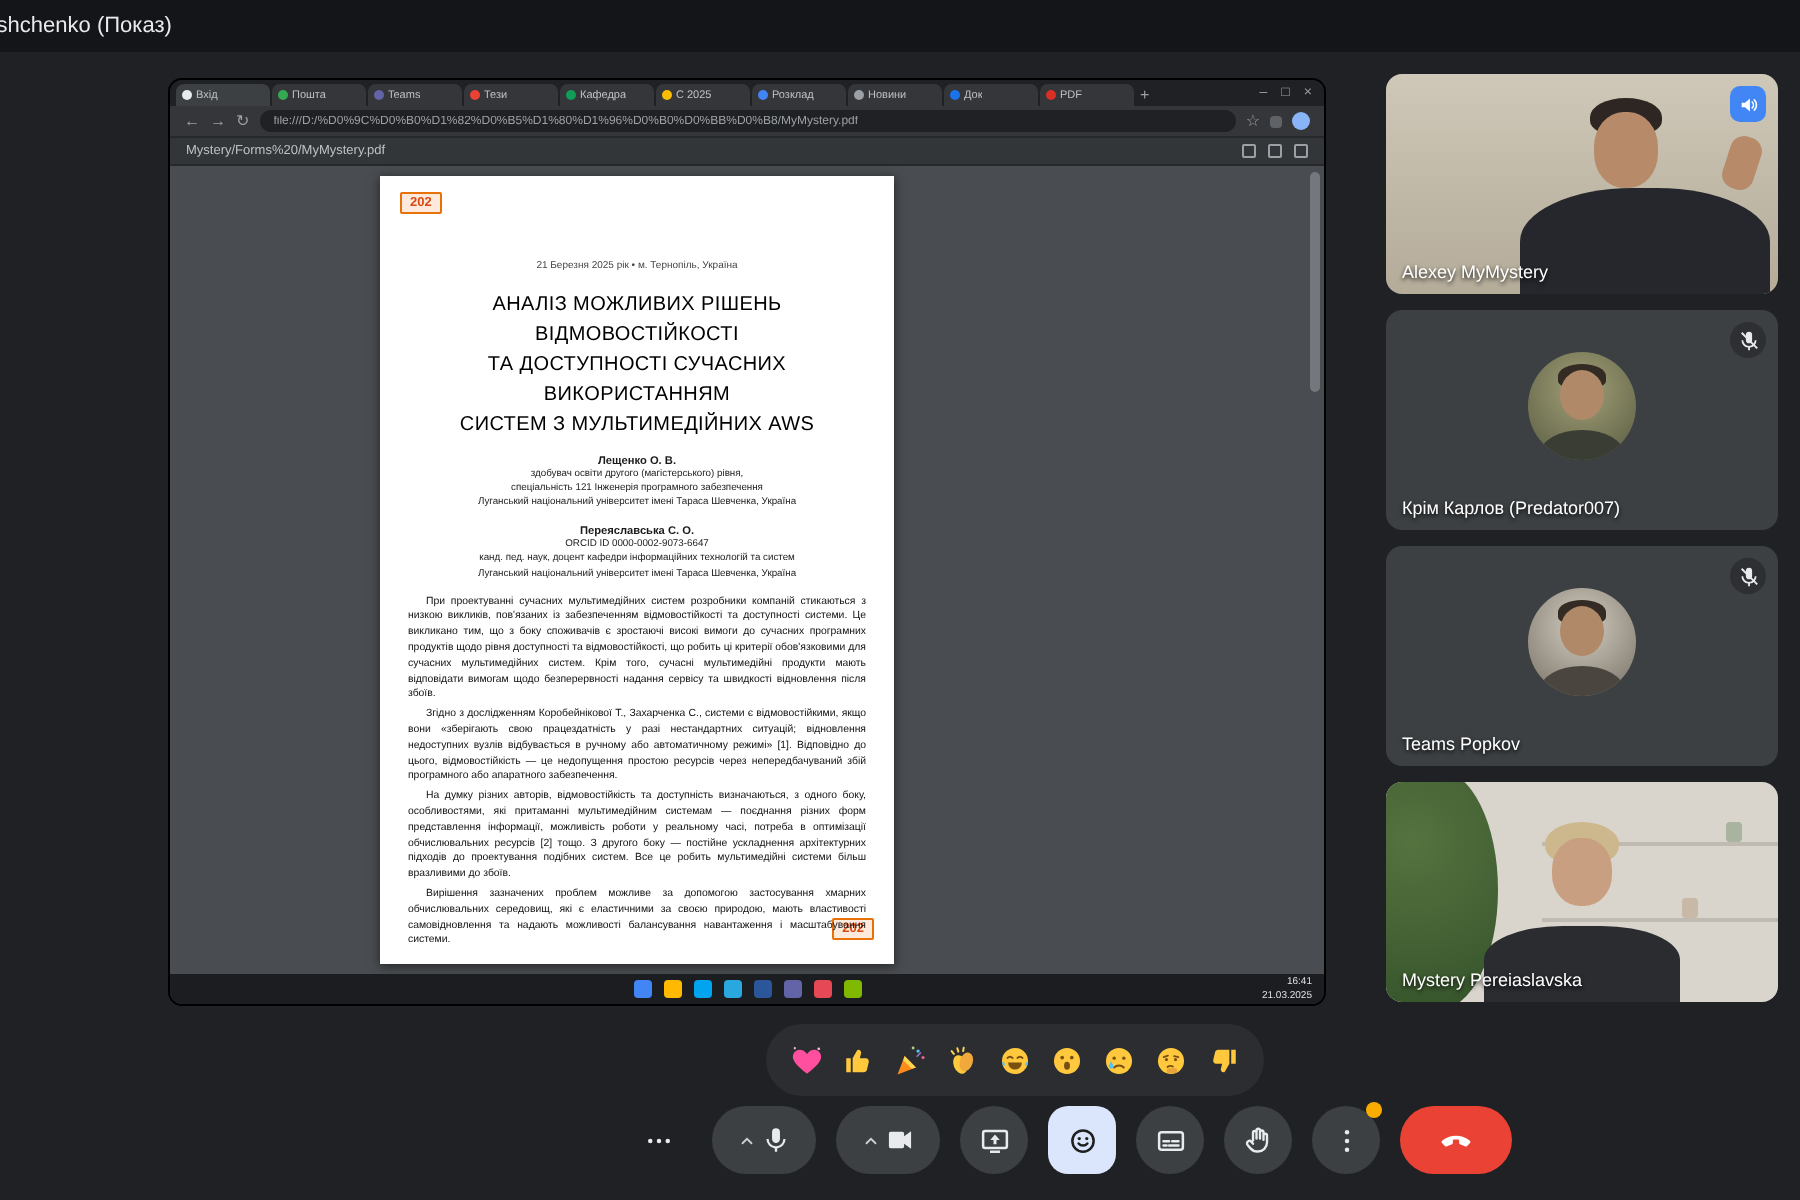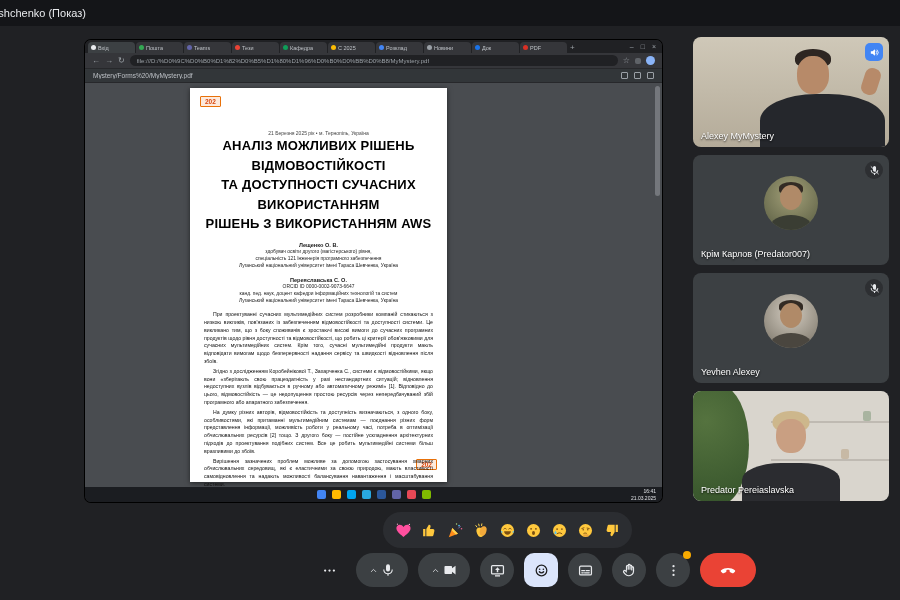--- a/index.html
+++ b/index.html
@@ -28,21 +28,21 @@
 .pdf-filename{font-size:6.5px;color:#bdc1c6;white-space:nowrap;overflow:hidden;text-overflow:ellipsis;max-width:300px}
 .pdfbar .spacer{flex:1}
 .pdficon{width:7px;height:7px;border:1px solid #9aa0a6;border-radius:1px;flex:none}
 .viewer{position:relative;height:404px;background:#494c50}
 .page{position:absolute;left:105px;top:5px;width:257px;height:394px;background:#fff;box-shadow:0 1px 5px rgba(0,0,0,.55);color:#1a1a1a}
 .badge{position:absolute;border:1px solid #e8710a;background:#fdeadd;color:#d9480f;font-size:6.5px;font-weight:bold;padding:1px 4px;border-radius:1px}
 .badge-top{left:10px;top:8px}
 .badge-bottom{right:10px;bottom:12px}
 .page-inner{position:absolute;inset:0;padding:28px 14px 0;text-align:center}
 .doc-header{font-size:5px;color:#444;margin-top:14px}
-.doc-title{font-weight:bold;font-size:13px;line-height:1.5;letter-spacing:.2px;color:#000}
+.doc-title{margin-top:9px;font-weight:normal;font-size:10px;line-height:1.5;letter-spacing:.2px;color:#000}
 .author-name{margin-top:8px;font-weight:bold;font-size:5.6px}
 .author-line{font-size:4.9px;line-height:1.45;color:#222}
 .doc-body{margin-top:7px;text-align:justify}
 .doc-body p{font-size:5.2px;line-height:1.5;text-indent:9px;color:#111;margin-bottom:2px}
 .vscroll{position:absolute;right:2px;top:3px;width:5px;height:110px;background:#74777c;border-radius:3px}
 
 .taskbar{position:relative;height:15px;background:#1b1d21;display:flex;align-items:center;justify-content:center;gap:6px}
 .tb-icon{width:9px;height:9px;border-radius:2px;flex:none}
 .clock{position:absolute;right:6px;top:1px;text-align:right;color:#dfe1e5;font-size:5px;line-height:1.3}
 
@@ -170,21 +170,21 @@
 
     <div class="viewer">
       <div class="page">
         <span class="badge badge-top">202</span>
         <span class="badge badge-bottom">202</span>
         <div class="page-inner">
           <div class="doc-header">21 Березня 2025 рік • м. Тернопіль, Україна</div>
           <div class="doc-title">
             <div>АНАЛІЗ МОЖЛИВИХ РІШЕНЬ ВІДМОВОСТІЙКОСТІ</div>
             <div>ТА ДОСТУПНОСТІ СУЧАСНИХ ВИКОРИСТАННЯМ</div>
-            <div>РІШЕНЬ З ВИКОРИСТАННЯМ AWS</div>
+            <div>СИСТЕМ З МУЛЬТИМЕДІЙНИХ AWS</div>
           </div>
           <div class="author-name">Лещенко О. В.</div>
           <div class="author-line">здобувач освіти другого (магістерського) рівня,</div>
           <div class="author-line">спеціальність 121 Інженерія програмного забезпечення</div>
           <div class="author-line">Луганський національний університет імені Тараса Шевченка, Україна</div>
           <div class="author-name">Переяславська С. О.</div>
           <div class="author-line">ORCID ID 0000-0002-9073-6647</div>
           <div class="author-line">канд. пед. наук, доцент кафедри інформаційних технологій та систем</div>
           <div class="author-line">Луганський національний університет імені Тараса Шевченка, Україна</div>
           <div class="doc-body">
@@ -252,35 +252,35 @@
         <div class="av-hair"></div>
         <div class="av-head"></div>
         <div class="av-body" style="background:#4a463f"></div>
       </div>
       <div class="badge-tr mute-badge">
         <svg viewBox="0 0 24 24">
             <path fill="#e8eaed" d="M12 14.5c1.9 0 3.4-1.5 3.4-3.4V5.4a3.4 3.4 0 0 0-6.8 0v5.7c0 1.9 1.5 3.4 3.4 3.4zm6.3-3.4a6.3 6.3 0 0 1-12.6 0H3.8a8.2 8.2 0 0 0 7.2 8.1V22h2v-2.8a8.2 8.2 0 0 0 7.2-8.1z"></path>
             <path stroke="#e8eaed" stroke-width="2" d="M4 3l17 17"></path>
           </svg>
       </div>
-      <span class="tile-name">Yevhen Alexey</span>
+      <span class="tile-name">Teams Popkov</span>
     </div>
 
     <div class="tile">
       <div class="video2">
         <div class="shelf"></div>
         <div class="shelf shelf2"></div>
         <div class="shelf-item" style="right:18px;top:20px"></div>
         <div class="shelf-item" style="right:40px;top:58px;background:#c7b9a5"></div>
         <div class="plant"></div>
         <div class="p4-torso"></div>
         <div class="p4-hair"></div>
         <div class="p4-head"></div>
       </div>
-      <span class="tile-name">Predator Pereiaslavska</span>
+      <span class="tile-name">Mystery Pereiaslavska</span>
     </div>
   </div>
 
   <div class="reactions">
     <span class="reaction" aria-label="sparkling-heart">
       <svg viewBox="0 0 24 24">
           <path fill="#ff4f9e" d="M12 21C9 18.6 2.9 14.2 2.1 9.9 1.5 6.6 4 4 6.8 4c2 0 3.9 1.1 5.2 3 1.3-1.9 3.2-3 5.2-3 2.8 0 5.3 2.6 4.7 5.9C21.1 14.2 15 18.6 12 21z"></path>
           <circle cx="20.3" cy="3.4" r="1" fill="#ffb3d6"></circle>
           <circle cx="3.4" cy="3" r=".8" fill="#ffb3d6"></circle>
         </svg>

